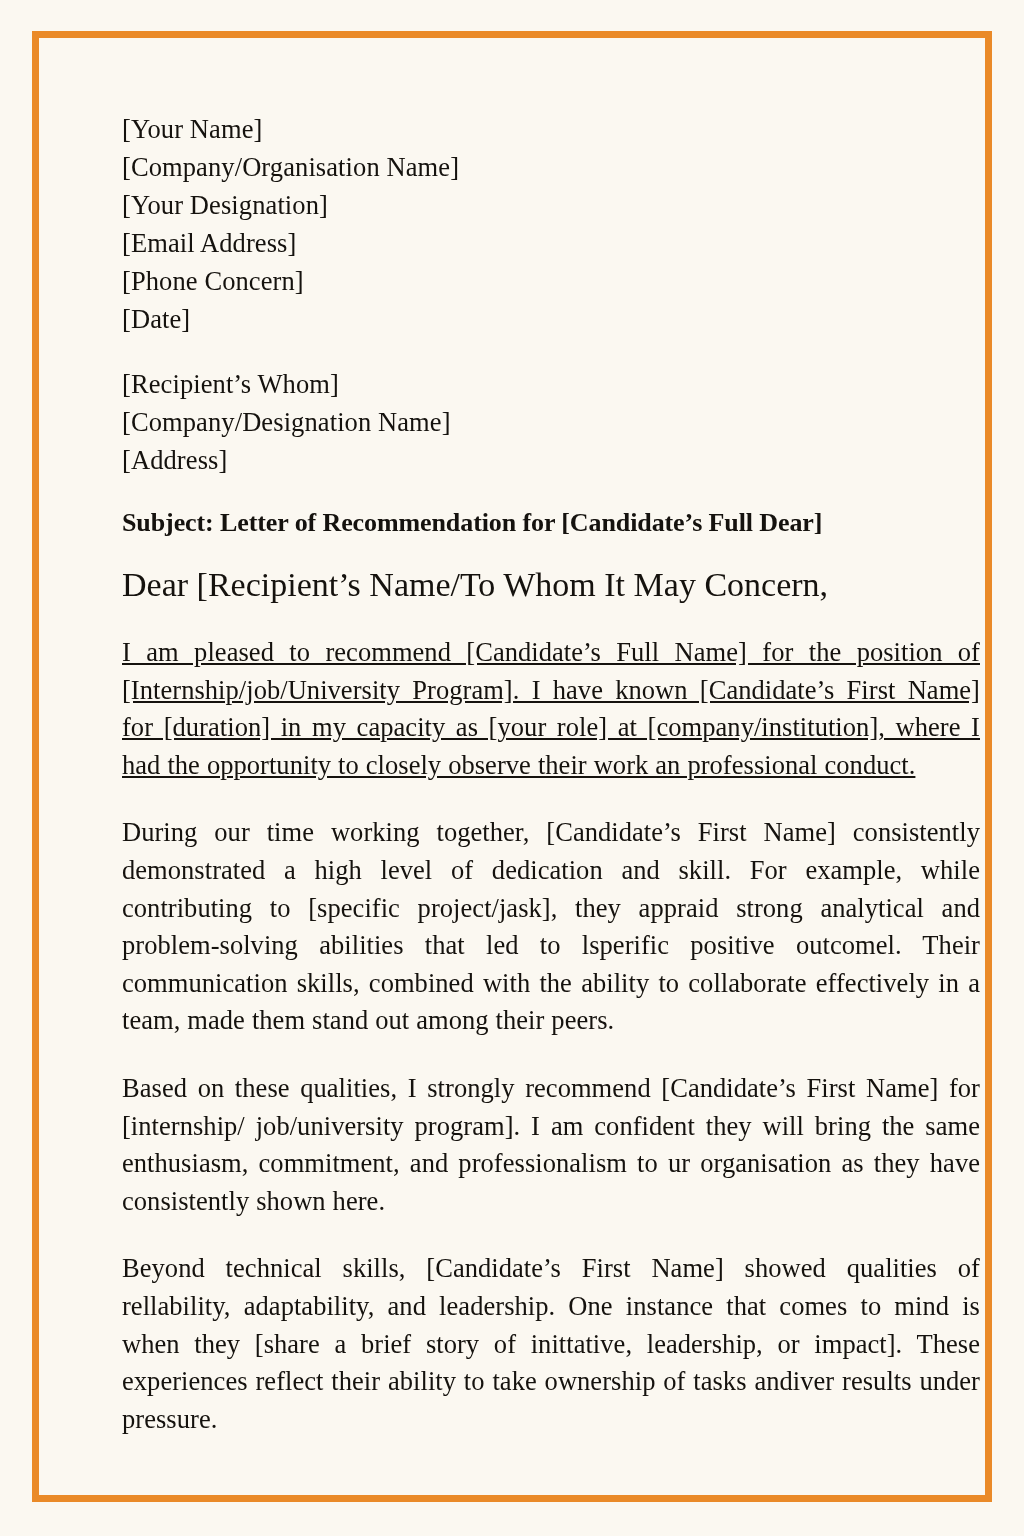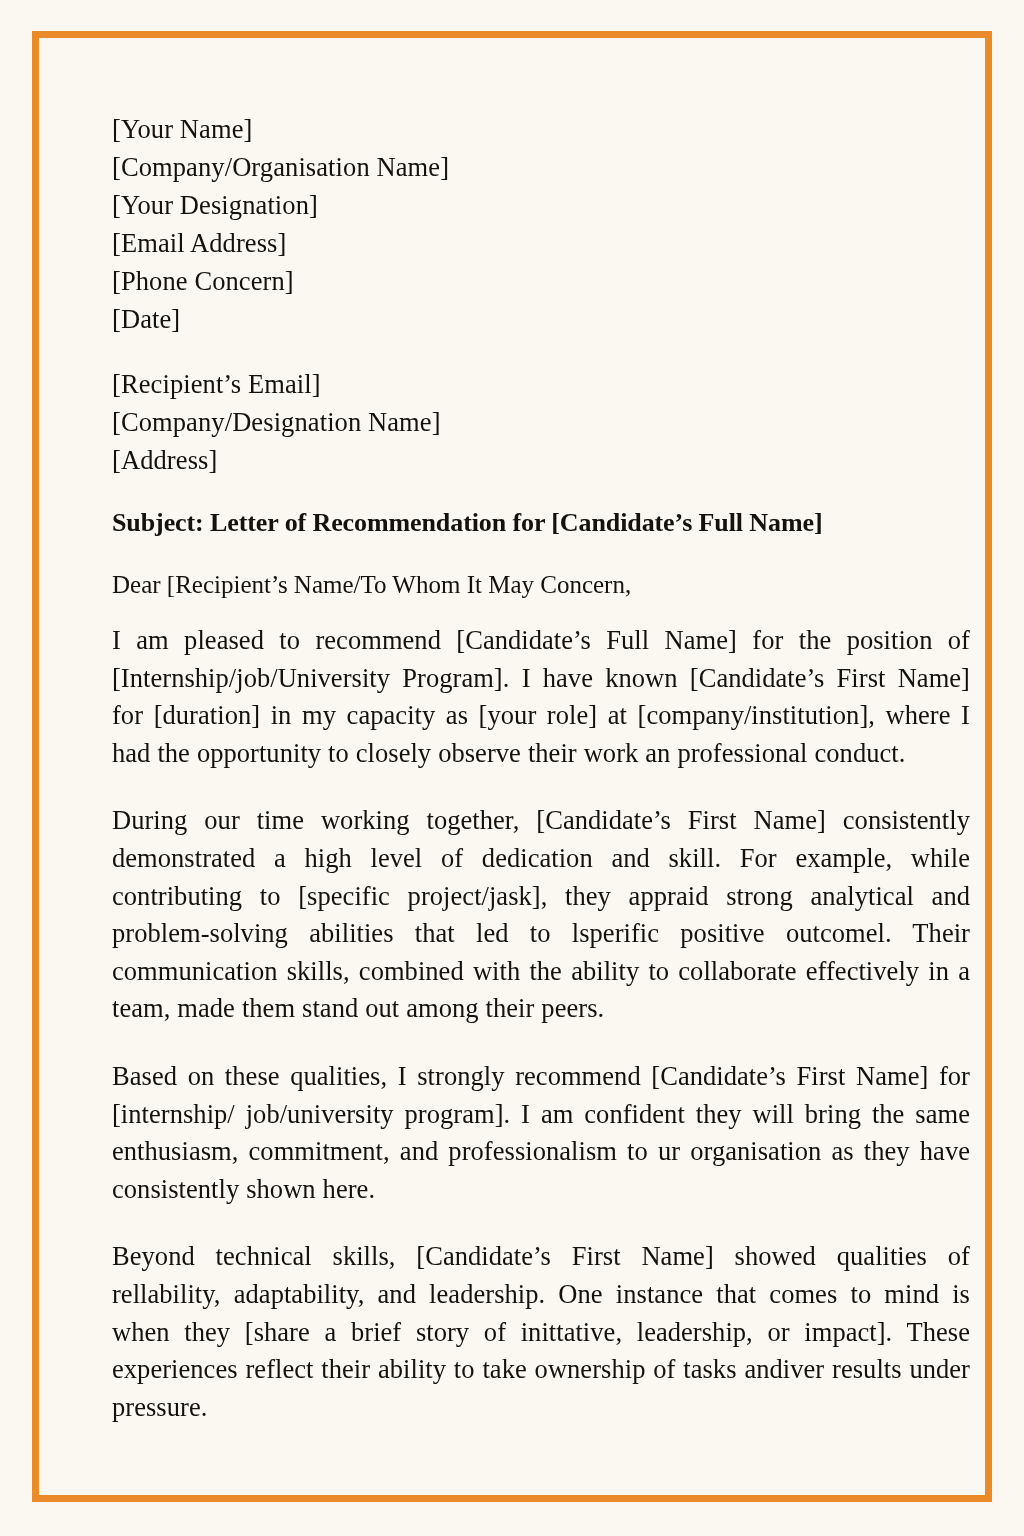--- a/index.html
+++ b/index.html
@@ -30,21 +30,21 @@
     top: 31px;
     width: 960px;
     height: 1471px;
     border: 7px solid #ea8a28;
     box-sizing: border-box;
     background: #fbf8f1;
   }
 
   .content {
     position: absolute;
-    left: 73px;
+    left: 83px;
     top: 72px;
     width: 858px;
     box-sizing: border-box;
   }
 
   
   .addr-block {
     font-size: 26.5px;
     line-height: 38px;
     letter-spacing: 0.1px;
@@ -58,35 +58,35 @@
 
   .subject {
     font-weight: bold;
     font-size: 26px;
     line-height: 34px;
     margin-top: 27px;
     letter-spacing: -0.1px;
   }
 
   .salutation {
-    font-size: 25px;
+    font-size: 34px;
     line-height: 34px;
     margin-top: 28px;
   }
 
   .para {
     font-size: 26.5px;
     line-height: 37.6px;
     text-align: justify;
     text-align-last: left;
     margin-top: 26px;
     letter-spacing: 0.05px;
     word-spacing: 0.3px;
   }
-  .para.p1 { margin-top: 20px; }
+  .para.p1 { margin-top: 32px; text-decoration: underline; }
   .para.p2 { margin-top: 30px; }
   .para.p3 { margin-top: 30px; }
   .para.p4 { margin-top: 30px; }
 </style>
 </head>
 <body>
 
 <div class="page">
   <div class="frame">
     <div class="content">
@@ -96,26 +96,26 @@
         <span class="line">[Company/Organisation Name]</span>
         <span class="line">[Your Designation]</span>
         <span class="line">[Email Address]</span>
         <span class="line">[Phone Concern]</span>
         <span class="line">[Date]</span>
       </div>
 
       <div class="block-gap-sender"></div>
 
       <div class="addr-block">
-        <span class="line">[Recipient’s Email]</span>
+        <span class="line">[Recipient’s Whom]</span>
         <span class="line">[Company/Designation Name]</span>
         <span class="line">[Address]</span>
       </div>
 
-      <div class="subject">Subject: Letter of Recommendation for [Candidate’s Full Name]</div>
+      <div class="subject">Subject: Letter of Recommendation for [Candidate’s Full Dear]</div>
 
       <div class="salutation">Dear [Recipient’s Name/To Whom It May Concern,</div>
 
       <p class="para p1">I am pleased to recommend [Candidate’s Full Name] for the position of [Internship/job/University Program]. I have known [Candidate’s First Name] for [duration] in my capacity as [your role] at [company/institution], where I had the opportunity to closely observe their work an professional conduct.</p>
       <p class="para p2">During our time working together, [Candidate’s First Name] consistently demonstrated a high level of dedication and skill. For example, while contributing to [specific project/jask], they appraid strong analytical and problem-solving abilities that led to lsperific positive outcomel. Their communication skills, combined with the ability to collaborate effectively in a team, made them stand out among their peers.</p>
       <p class="para p4">Based on these qualities, I strongly recommend [Candidate’s First Name] for [internship/ job/university program]. I am confident they will bring the same enthusiasm, commitment, and professionalism to ur organisation as they have consistently shown here.</p>
       <p class="para p3">Beyond technical skills, [Candidate’s First Name] showed qualities of rellability, adaptability, and leadership. One instance that comes to mind is when they [share a brief story of inittative, leadership, or impact]. These experiences reflect their ability to take ownership of tasks andiver results under pressure.</p>
 
     </div>
   </div>

